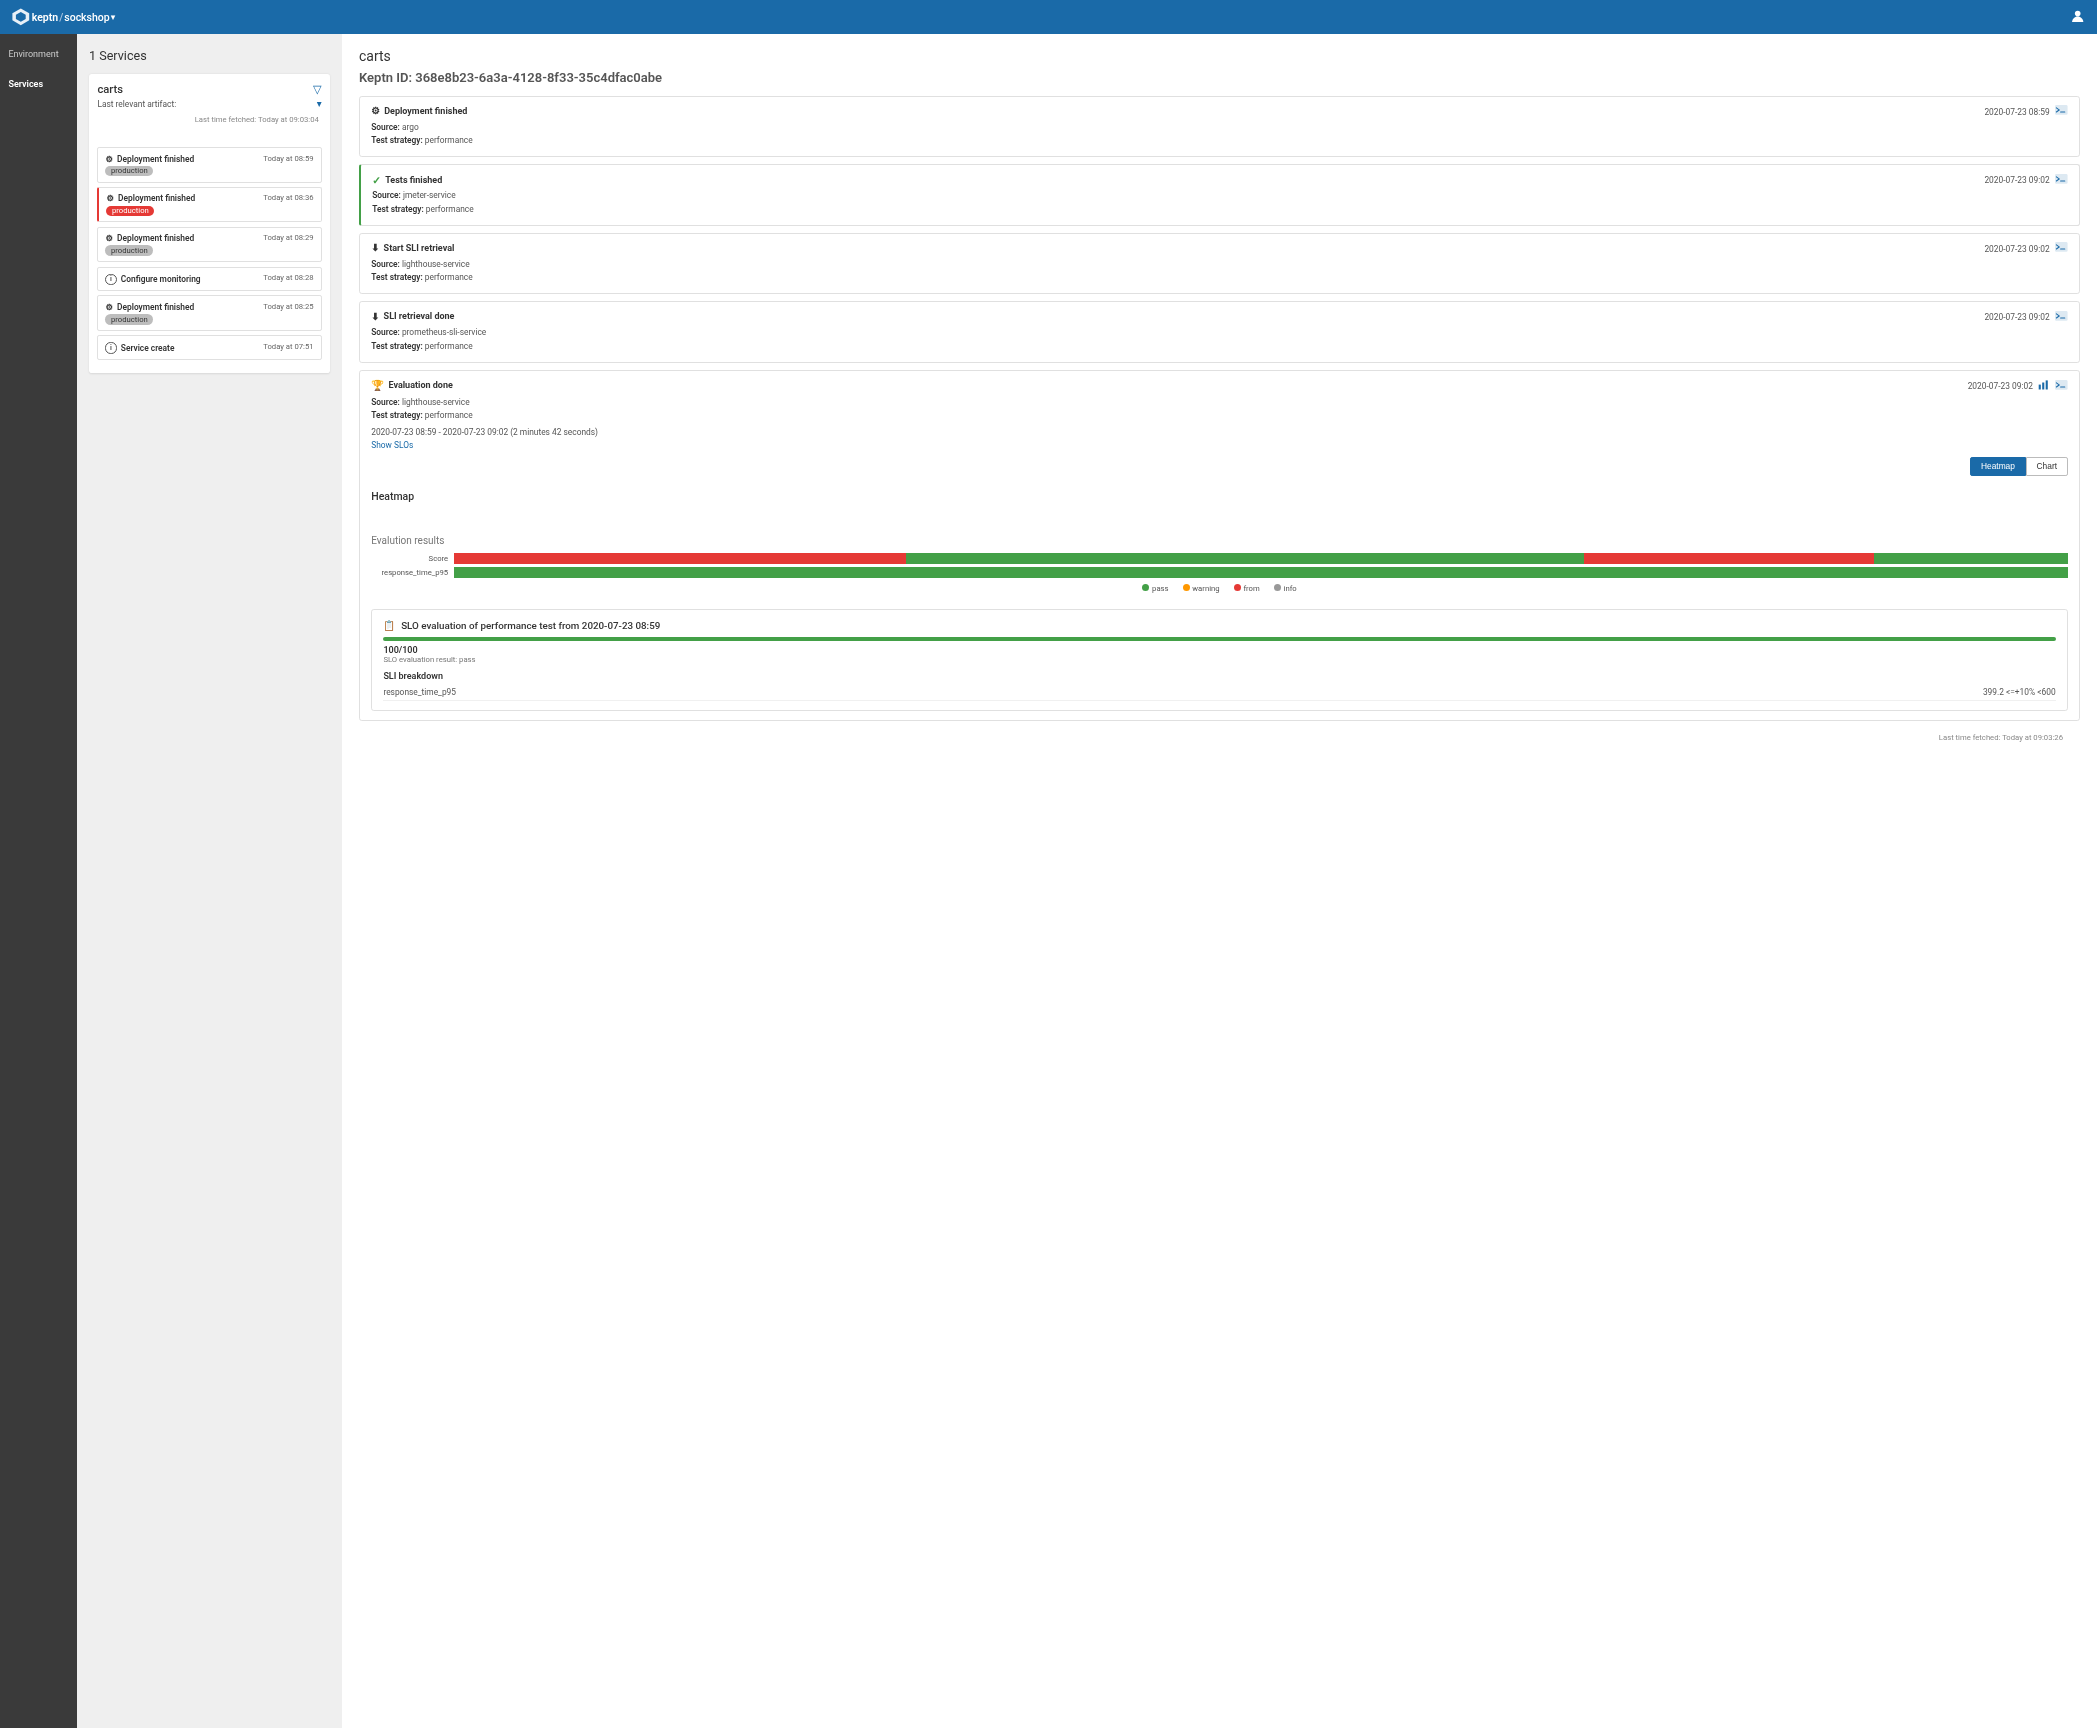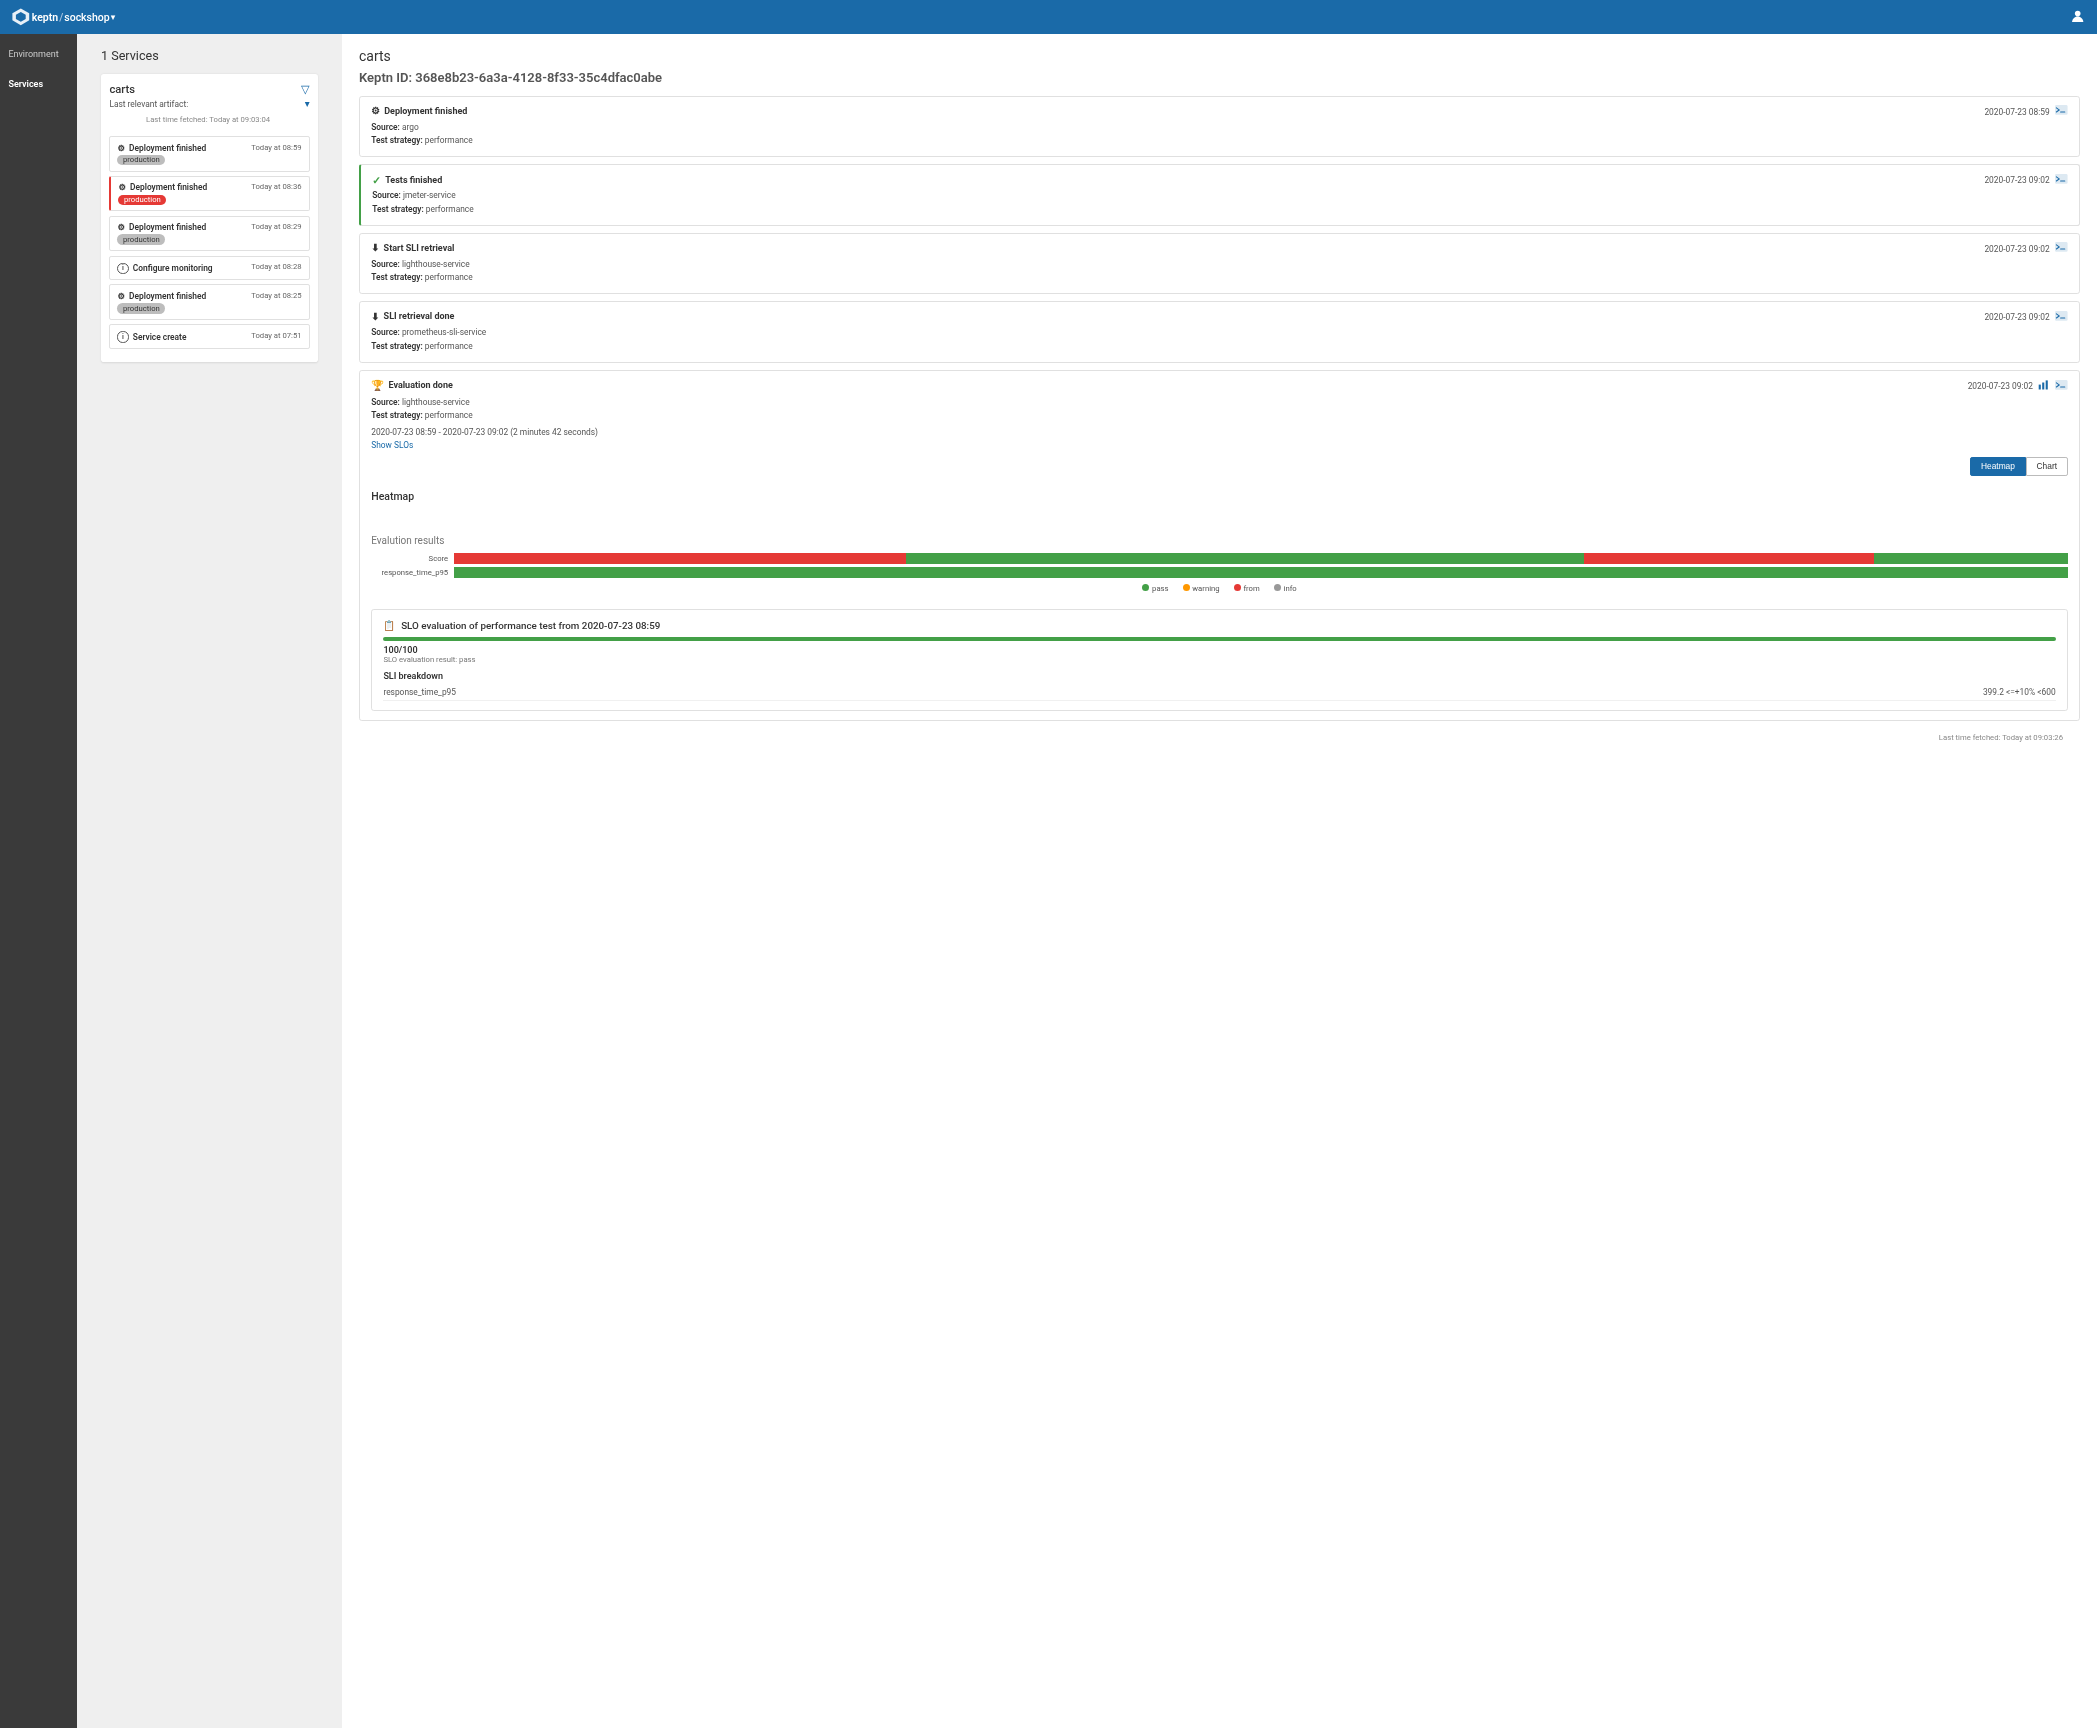--- a/index.html
+++ b/index.html
@@ -35,21 +35,21 @@
     }
     .sidebar-item.active { color: white; font-weight: 600; }
 
     
     .main { display: flex; flex: 1; overflow: hidden; }
 
     
     .services-panel {
       width: 265px;
       background: #efefef;
-      padding: 14px 24px;
+      padding: 14px 12px;
       overflow-y: auto;
       flex-shrink: 0;
     }
     .services-title { font-size: 12.6px; font-weight: 400; margin-bottom: 11.2px; color: #333; }
 
     
     .service-card {
       background: white;
       border-radius: 2.8px;
       padding: 8.4px;
@@ -58,21 +58,21 @@
     .service-card-header {
       display: flex;
       justify-content: space-between;
       align-items: center;
       margin-bottom: 2.8px;
     }
     .service-card-name { font-size: 11.2px; font-weight: 500; color: #333; }
     .filter-icon { color: #1a6aa8; font-size: 11.2px; cursor: pointer; }
     .artifact-row { display: flex; justify-content: space-between; align-items: center; font-size: 8.4px; color: #666; margin-bottom: 5.6px; }
     .chevron-down { color: #1a6aa8; cursor: pointer; font-size: 9.8px; }
-    .fetch-time { font-size: 7.7px; color: #888; text-align: center; margin-bottom: 12px; padding-right: 2.8px; }
+    .fetch-time { font-size: 7.7px; color: #888; text-align: right; margin-bottom: 23px; padding-right: 2.8px; }
 
     
     .event-item {
       border: 0.7px solid #e0e0e0;
       border-radius: 2.1px;
       padding: 5.6px 7px;
       margin-bottom: 4.2px;
       background: white;
       cursor: pointer;
     }

